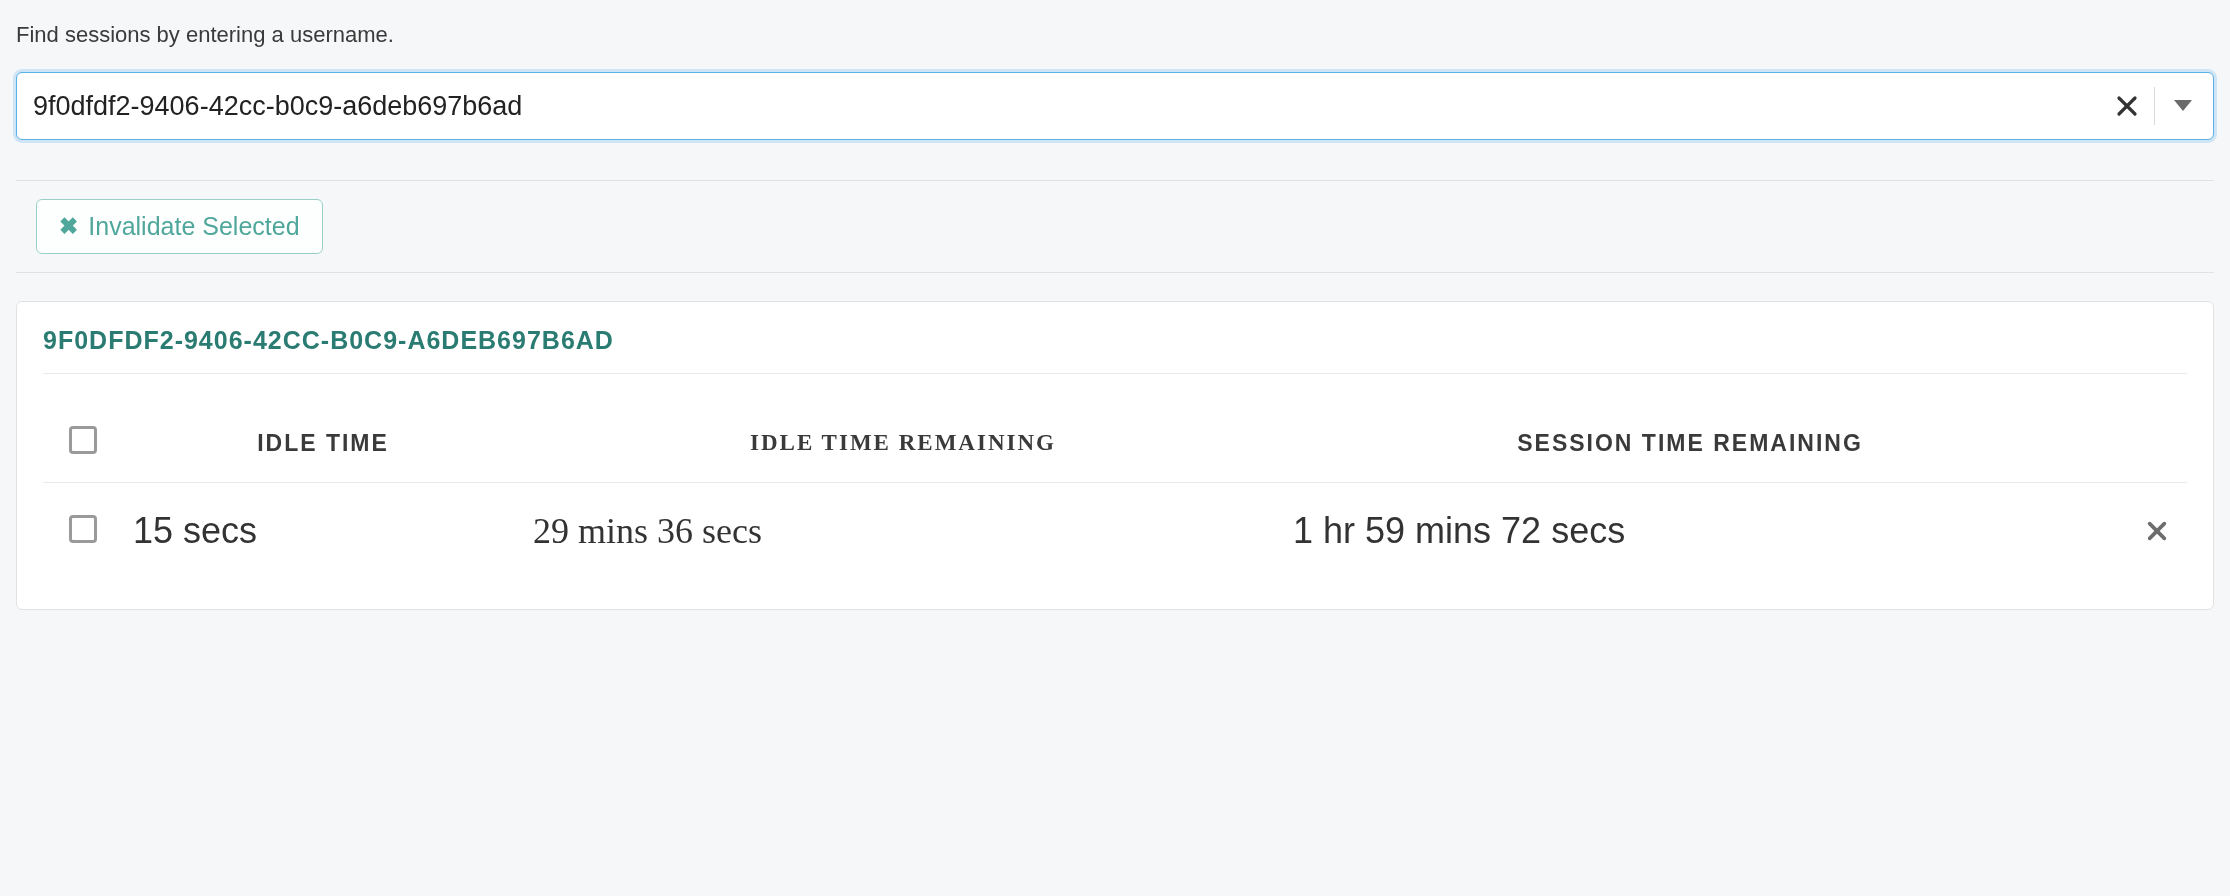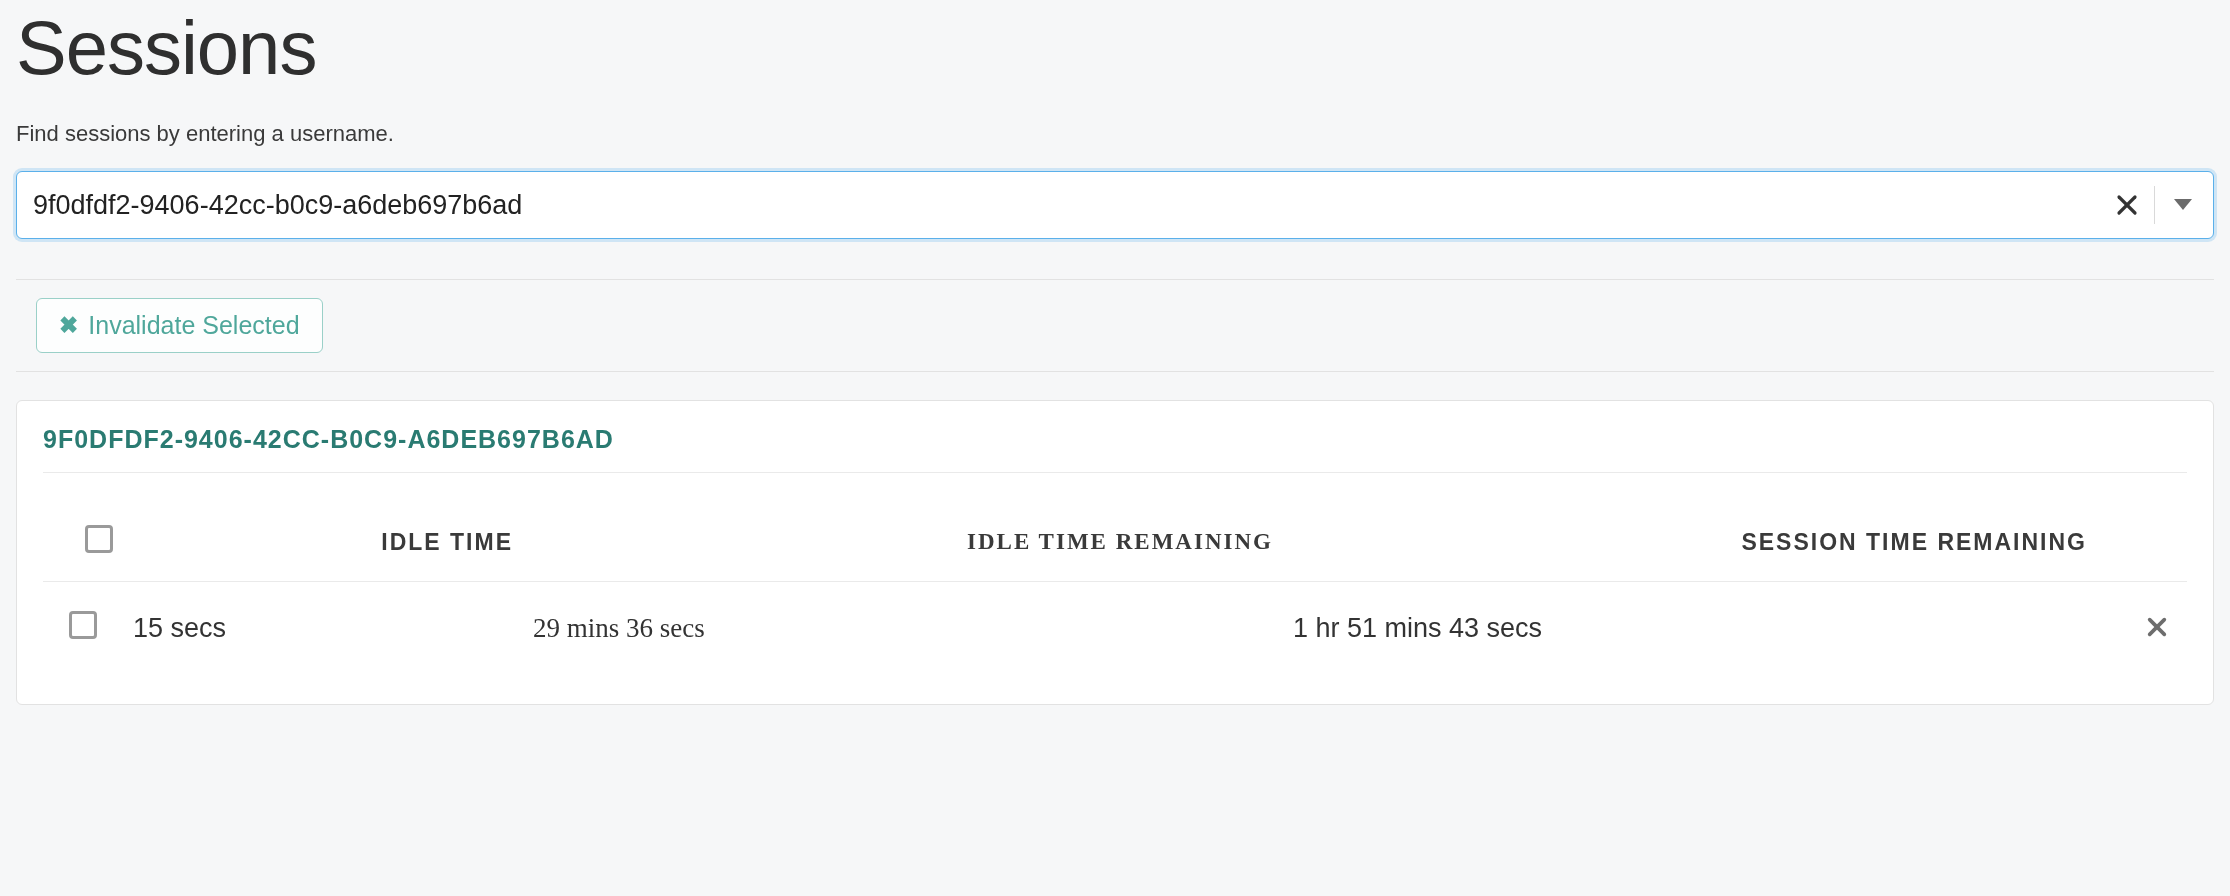--- a/index.html
+++ b/index.html
@@ -129,30 +129,30 @@
     padding-bottom: 18px;
     border-bottom: 1px solid #eaeaea;
   }
 
   .tbl {
     width: 100%;
     margin-top: 30px;
     border-collapse: collapse;
   }
   .tbl th {
-    text-align: right;
+    text-align: center;
     font-size: 23px;
     font-weight: 700;
     letter-spacing: 2px;
     color: #3a3a3a;
     padding: 22px 10px;
     border-bottom: 1px solid #eaeaea;
   }
   .tbl td {
-    font-size: 27px;
+    font-size: 36px;
     color: #333;
     padding: 26px 10px 6px 10px;
     vertical-align: middle;
   }
   .col-check { width: 80px; text-align: center; }
   .col-idle  { width: 400px; }
   .col-idle-rem { width: 760px; font-family: Liberation Serif, serif; }
   .col-sess { }
   .col-act  { width: 90px; text-align: right; }
 
@@ -176,21 +176,20 @@
     background: transparent;
     width: 40px;
     height: 40px;
   }
 </style>
 </head>
 <body>
 
 <div class="page">
 
-  <h1 class="page-title">Sessions</h1>
 
   <p class="hint">Find sessions by entering a username.</p>
 
   <div class="combo">
     <input type="text" value="9f0dfdf2-9406-42cc-b0c9-a6deb697b6ad" style="">
     <button class="clear-btn" aria-label="Clear">
       <span>
         <svg width="24" height="24" viewBox="0 0 24 24" stroke="#333" stroke-width="3.2" stroke-linecap="round">
           <line x1="4" y1="4" x2="20" y2="20"></line>
           <line x1="20" y1="4" x2="4" y2="20"></line>
@@ -233,21 +232,21 @@
           <th class="col-act"></th>
         </tr>
       </thead>
       <tbody>
         <tr>
           <td class="col-check">
             <span class="chk"></span>
           </td>
           <td class="col-idle">15 secs</td>
           <td class="col-idle-rem">29 mins 36 secs</td>
-          <td class="col-sess">1 hr 51 mins 43 secs</td>
+          <td class="col-sess">1 hr 59 mins 72 secs</td>
           <td class="col-act">
             <button class="row-del" aria-label="Invalidate session">
               <span>
                 <svg width="22" height="22" viewBox="0 0 24 24" stroke="#6d6d6d" stroke-width="4" stroke-linecap="round">
                   <line x1="4" y1="4" x2="20" y2="20"></line>
                   <line x1="20" y1="4" x2="4" y2="20"></line>
                 </svg>
               </span>
             </button>
           </td>

